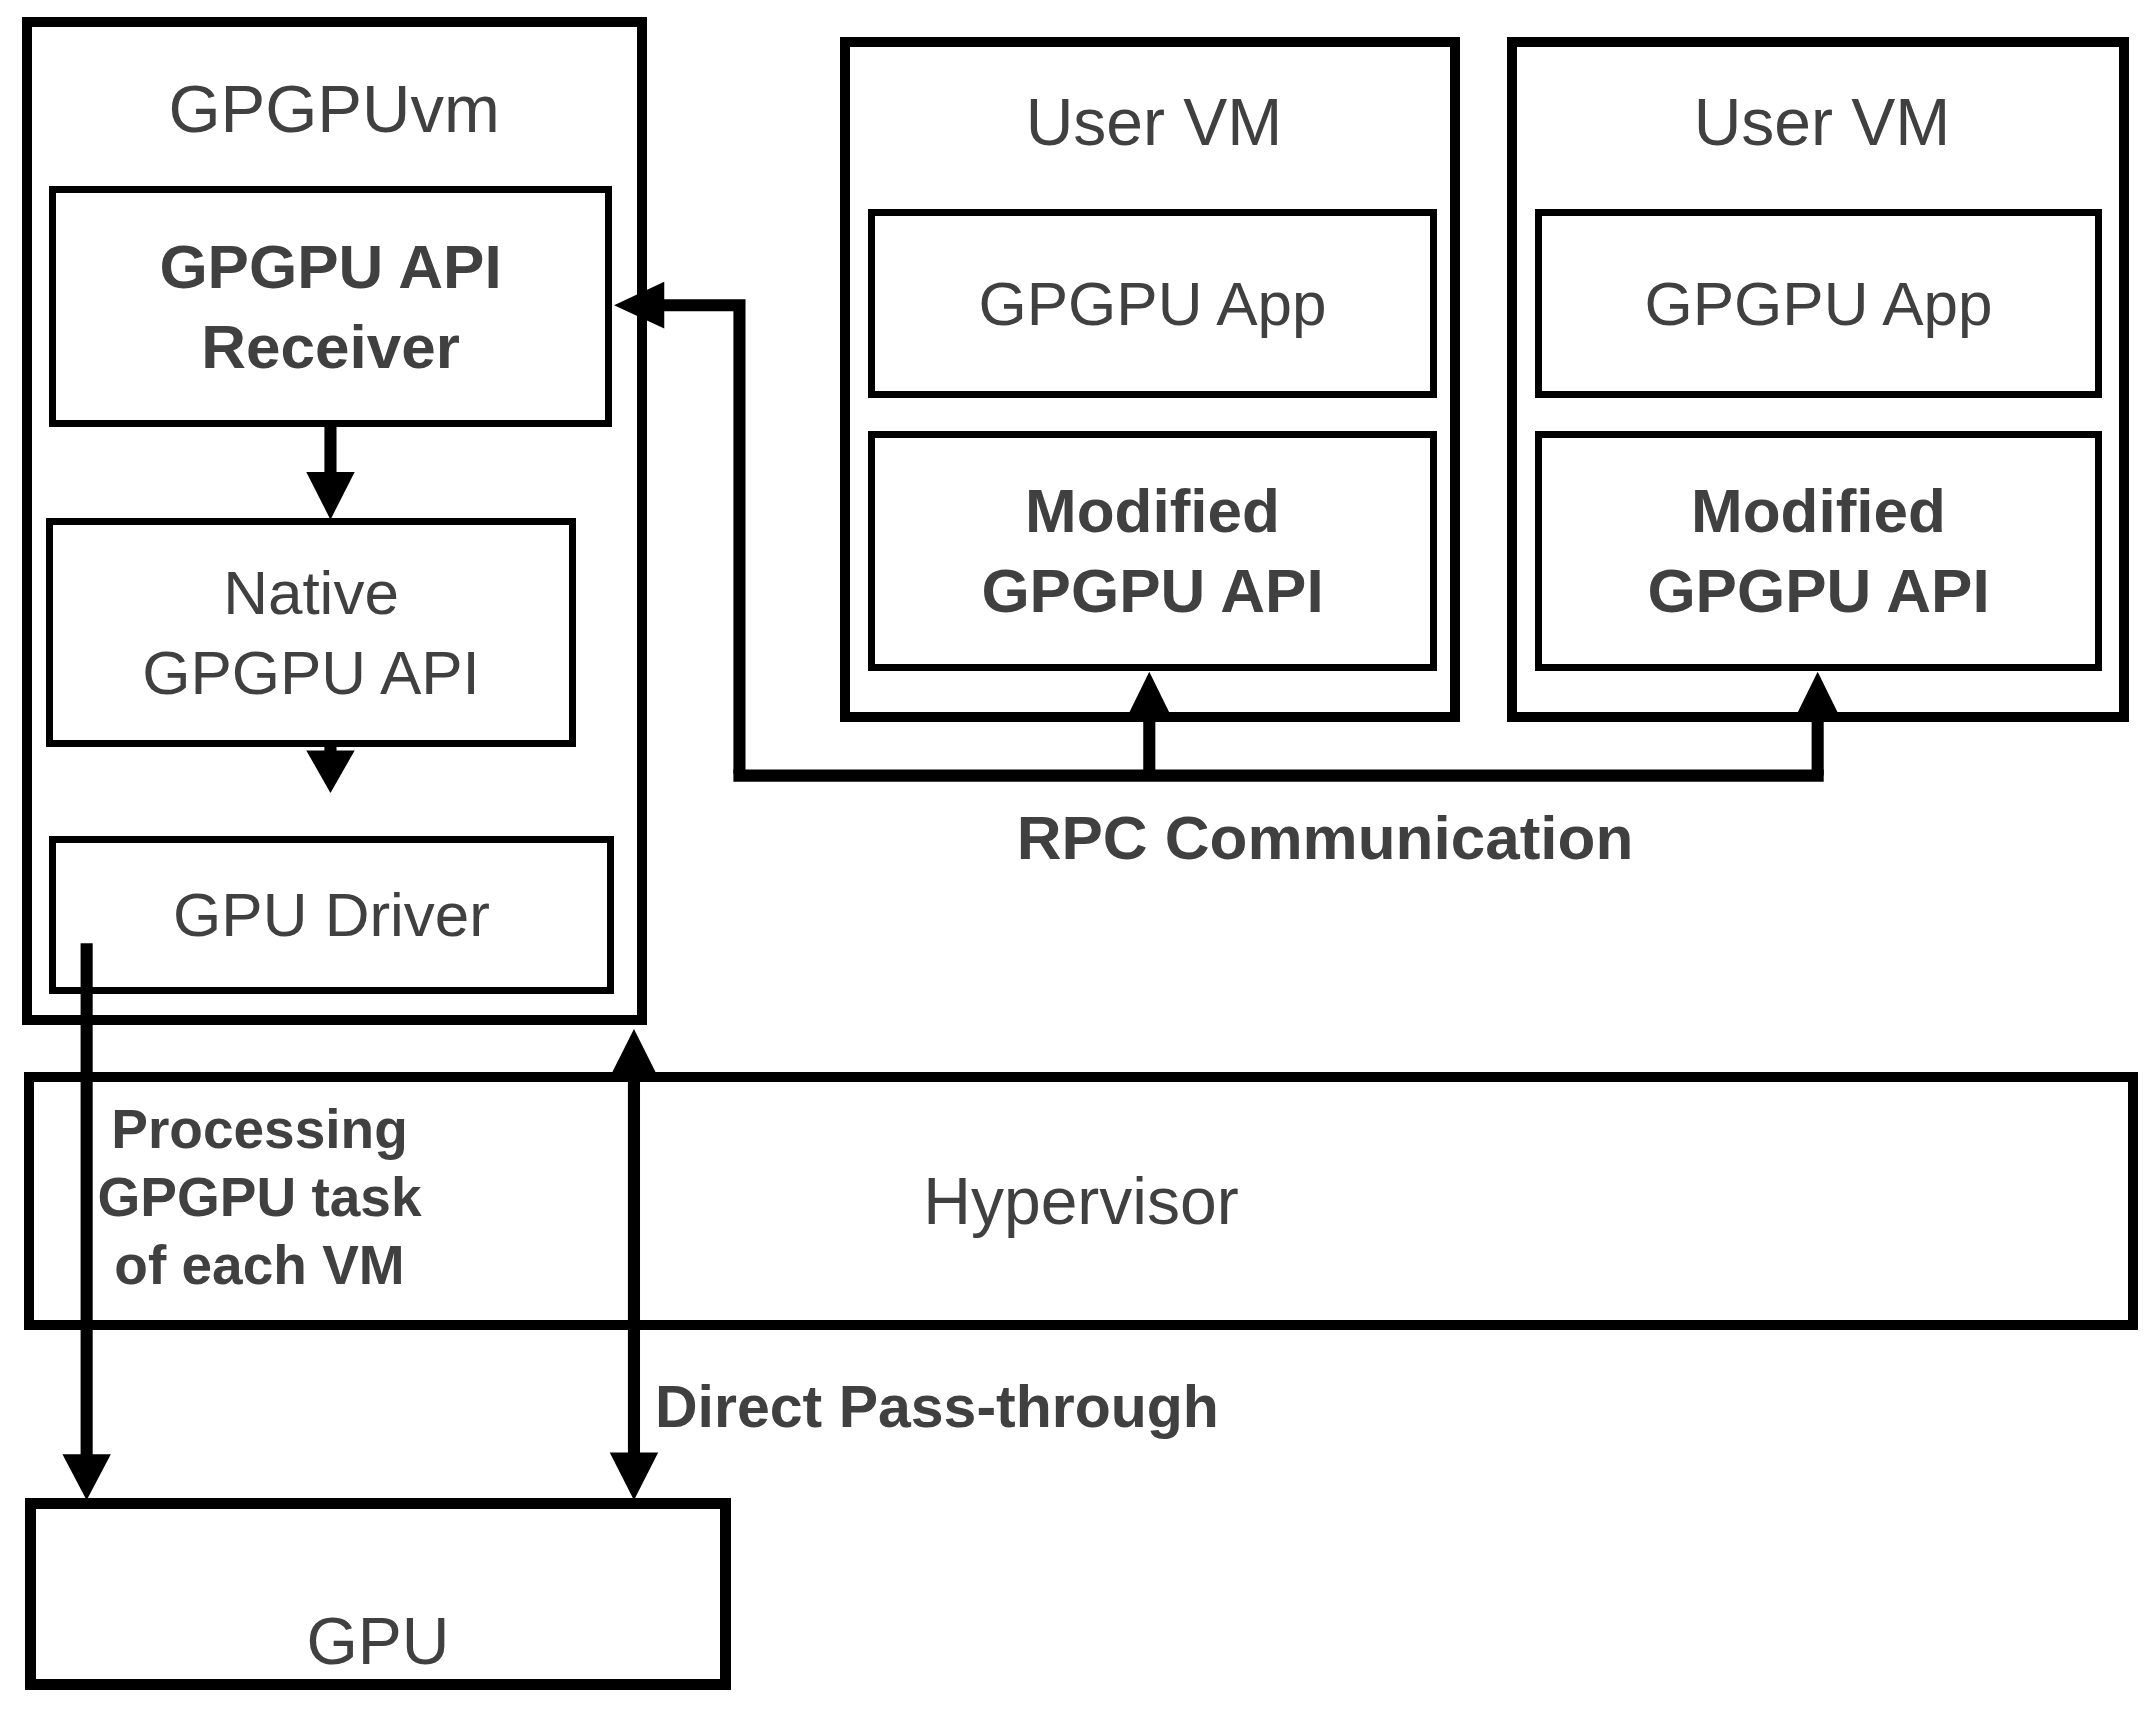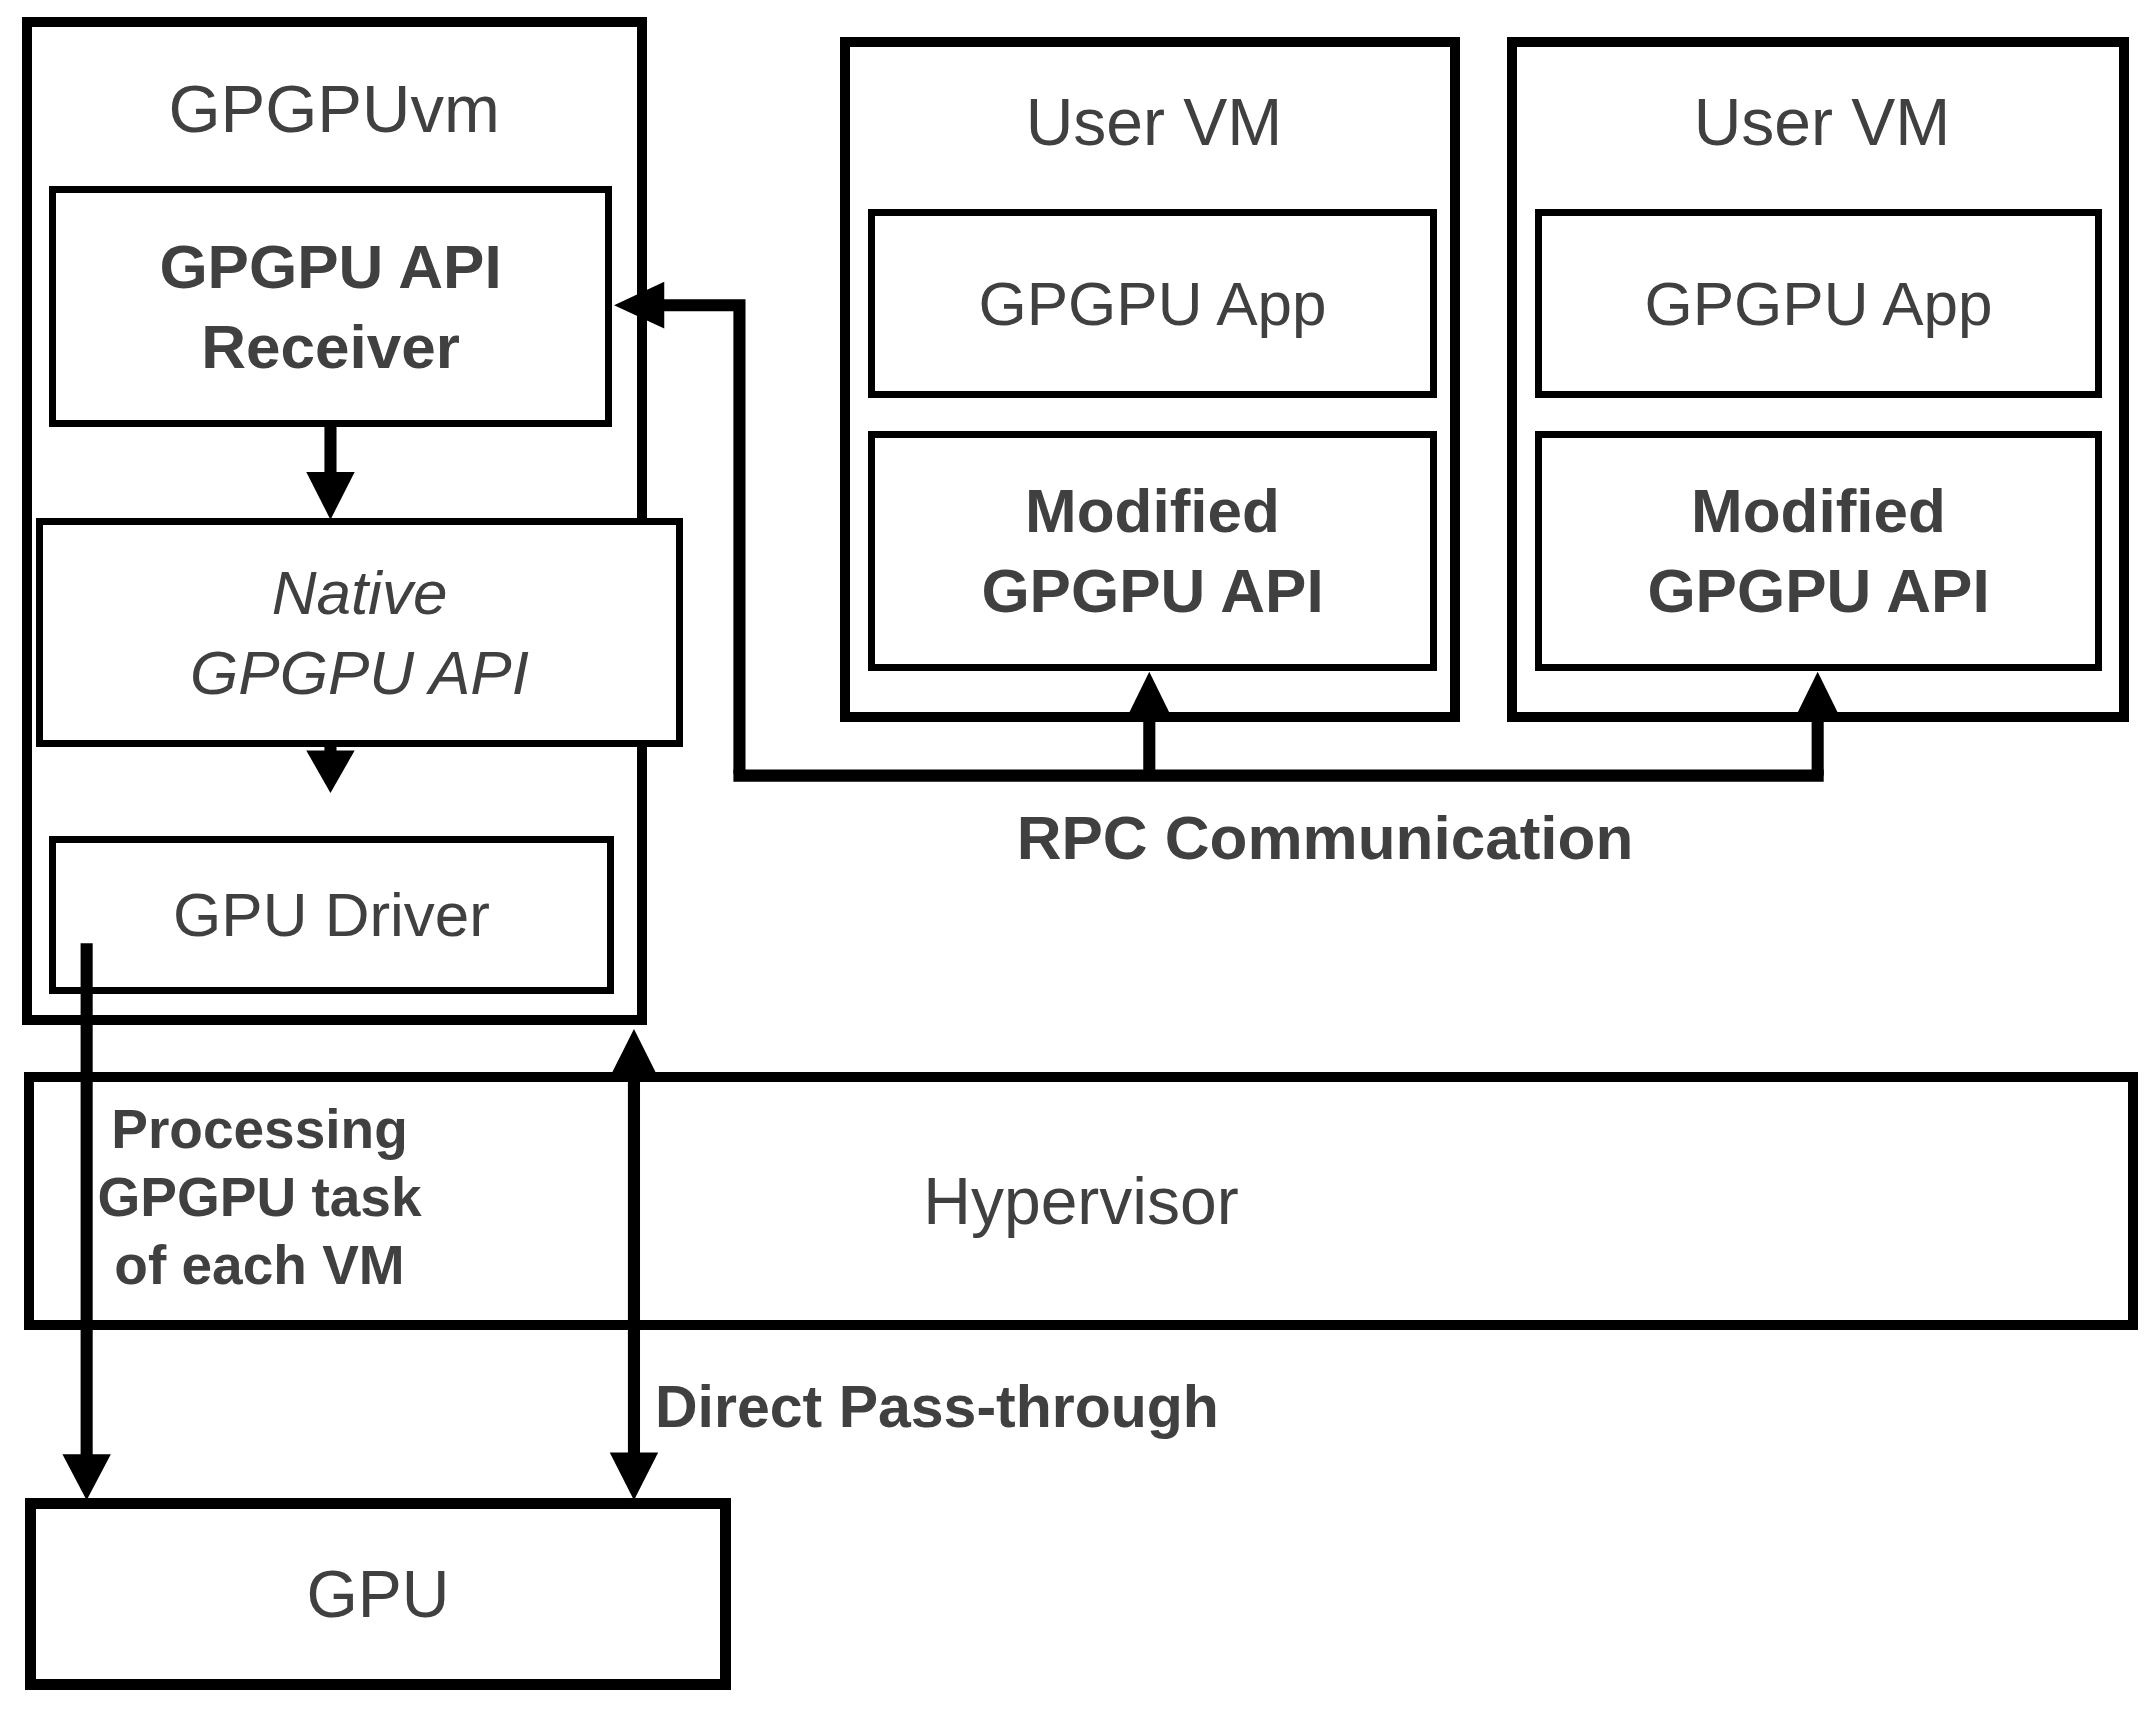--- a/index.html
+++ b/index.html
@@ -37,35 +37,35 @@
     font-size: 67px;
     line-height: 1.1;
   }
   .t-reg  { font-size: 62px; line-height: 80px; font-weight: 400; }
   .t-bold { font-size: 62px; line-height: 80px; font-weight: 700; }
 
   
   #box-gpgpuvm   { left: 21.6px;  top: 17.3px;  width: 625px;  height: 1008px; }
   #title-gpgpuvm { top: 45px; }
   #box-receiver  { left: 49px;  top: 186px; width: 563px;  height: 241px; }
-  #box-native    { left: 36px;  top: 518px; width: 647px;  height: 229px; font-style: italic; }
+  #box-native    { left: 46px;  top: 518px; width: 530px;  height: 229px; }
   #box-driver    { left: 49px;  top: 788px; width: 565px;  height: 158px; margin-top: 48px; }
 
   
   #box-uservm1   { left: 840px;  top: 37px; width: 620px; height: 685px; }
   #box-uservm2   { left: 1507px; top: 37px; width: 622px; height: 685px; }
   .vm-title      { top: 39px; font-size: 66px; margin-left: 8px; }
   #box-app1      { left: 868px; top: 209px; width: 569px; height: 189px; }
   #box-mod1      { left: 868px; top: 431px; width: 569px; height: 240px; }
   #box-app2      { left: 1535px; top: 209px; width: 567px; height: 189px; }
   #box-mod2      { left: 1535px; top: 431px; width: 567px; height: 240px; }
 
   
   #box-hypervisor { left: 24px; top: 1072px; width: 2114px; height: 258px; font-size: 66px; }
-  #box-gpu        { left: 25px; top: 1498px; width: 706px;  height: 192px; border-width: 11.2px; font-size: 66px; }
+  #box-gpu        { left: 25px; top: 1498px; width: 706px;  height: 192px; border-width: 11.2px; font-size: 66px; justify-content: flex-end; }
 
   
   .float-label { position: absolute; white-space: nowrap; }
   #label-rpc  { left: 936px; top: 802px; width: 778px; text-align: center;
                 font-size: 62px; font-weight: 700; }
   #label-task { left: 82px; top: 1095px; width: 355px; text-align: center;
                 font-size: 55px; font-weight: 700; line-height: 68px; white-space: normal; }
   #label-pass { left: 655px; top: 1373px; font-size: 59px; font-weight: 700; }
 
   

